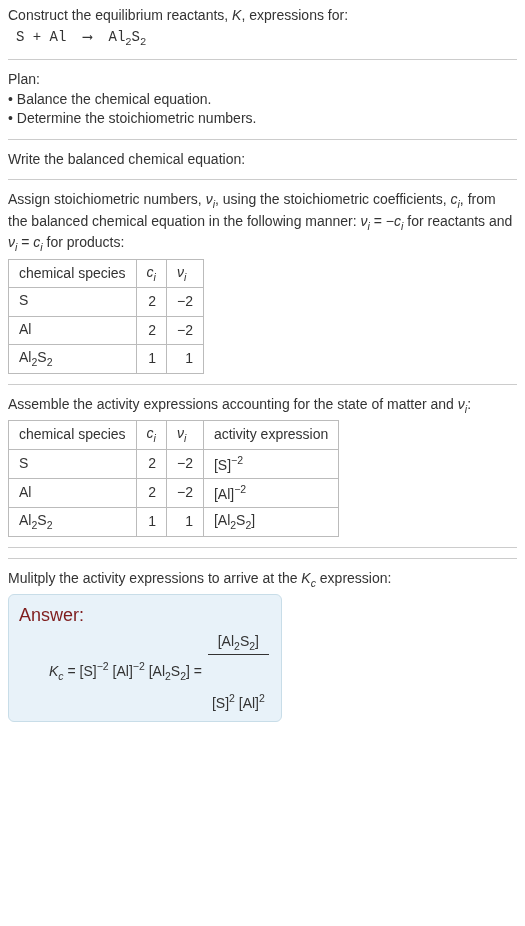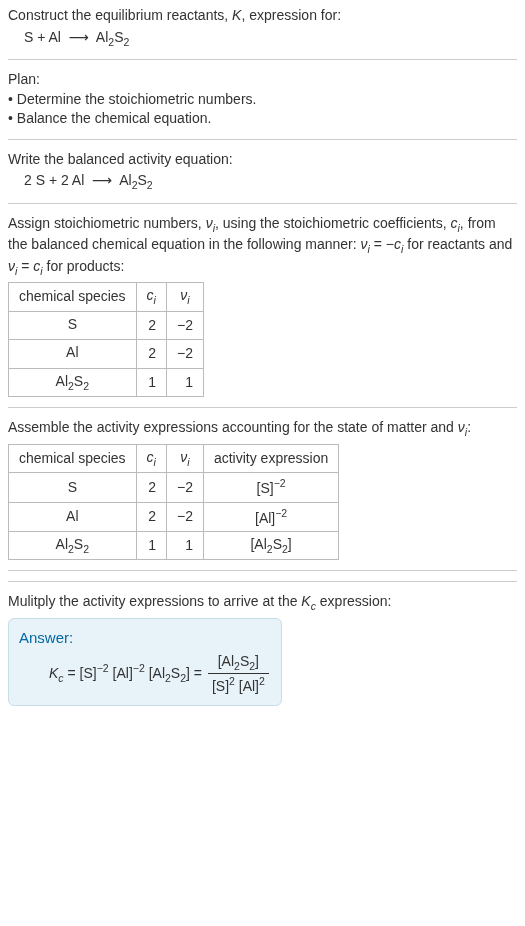--- a/index.html
+++ b/index.html
@@ -20,77 +20,72 @@
   .sub { vertical-align: sub; font-size: 0.75em; }
   .sup { vertical-align: super; font-size: 0.75em; }
   .i { font-style: italic; }
   table.datatable {
     border-collapse: collapse;
     margin-top: 4px;
   }
   table.datatable th, table.datatable td {
     border: 1px solid #bbb;
     padding: 3px 10px;
-    text-align: center;
+    text-align: left;
     font-weight: normal;
   }
   table.datatable td.num { text-align: right; }
   .answerbox {
     background: #e8f2f9;
     border: 1px solid #c8dde8;
     border-radius: 6px;
     padding: 8px 10px;
     margin-top: 4px;
     display: inline-block;
   }
-  .answerlabel { color: #0369a1; font-size: 15px; }
+  .answerlabel { color: #7f1d1d; font-size: 18px; }
   .frac {
     display: inline-block;
     vertical-align: middle;
     text-align: center;
     margin: 0 2px;
   }
   .frac .num { display:block; border-bottom:1px solid #333; padding:0 4px; }
-  .frac .den { display:block; padding:0 4px; }
-  .eqline { margin: 2px 16px; }
+  .frac .den { display:block; padding:0 4px;margin-top:36px; }
+  .eqline { margin: 2px 8px; font-family: Liberation Mono, monospace; }
 </style>
 </head>
 <body>
 
 
 
 
 <div>
-  <span>Construct the equilibrium reactants, </span><span class="i">K</span><span>, expression for:</span>
+  <span>Construct the equilibrium reactants, </span><span class="i">K</span><span>, expressions for:</span>
   <div class="eqline">
     <span>S + Al</span>
     &nbsp;<span>⟶</span>&nbsp;
     <span><span>Al</span><span class="sub">2</span><span>S</span><span class="sub">2</span></span>
   </div>
 </div>
 
 <hr class="sep">
 
 
 <div>
   <div>Plan:</div>
+  <div>• Balance the chemical equation.</div>
   <div>• Determine the stoichiometric numbers.</div>
-  <div>• Balance the chemical equation.</div>
 </div>
 
 <hr class="sep">
 
 
 <div>
-  <div>Write the balanced activity equation:</div>
-  <div class="eqline">
-    <span>2 S + 2 Al</span>
-    &nbsp;<span>⟶</span>&nbsp;
-    <span><span>Al</span><span class="sub">2</span><span>S</span><span class="sub">2</span></span>
-  </div>
+  <div>Write the balanced chemical equation:</div>
 </div>
 
 <hr class="sep">
 
 
 <div>
   <span>Assign stoichiometric numbers, </span><span class="i">ν</span><span class="sub i">i</span><span>, using the stoichiometric coefficients, </span><span class="i">c</span><span class="sub i">i</span><span>, from the balanced chemical equation in the following manner: </span><span class="i">ν</span><span class="sub i">i</span><span> = −</span><span class="i">c</span><span class="sub i">i</span><span> for reactants and </span><span class="i">ν</span><span class="sub i">i</span><span> = </span><span class="i">c</span><span class="sub i">i</span><span> for products:</span>
 
   <table class="datatable">
     <tbody>

